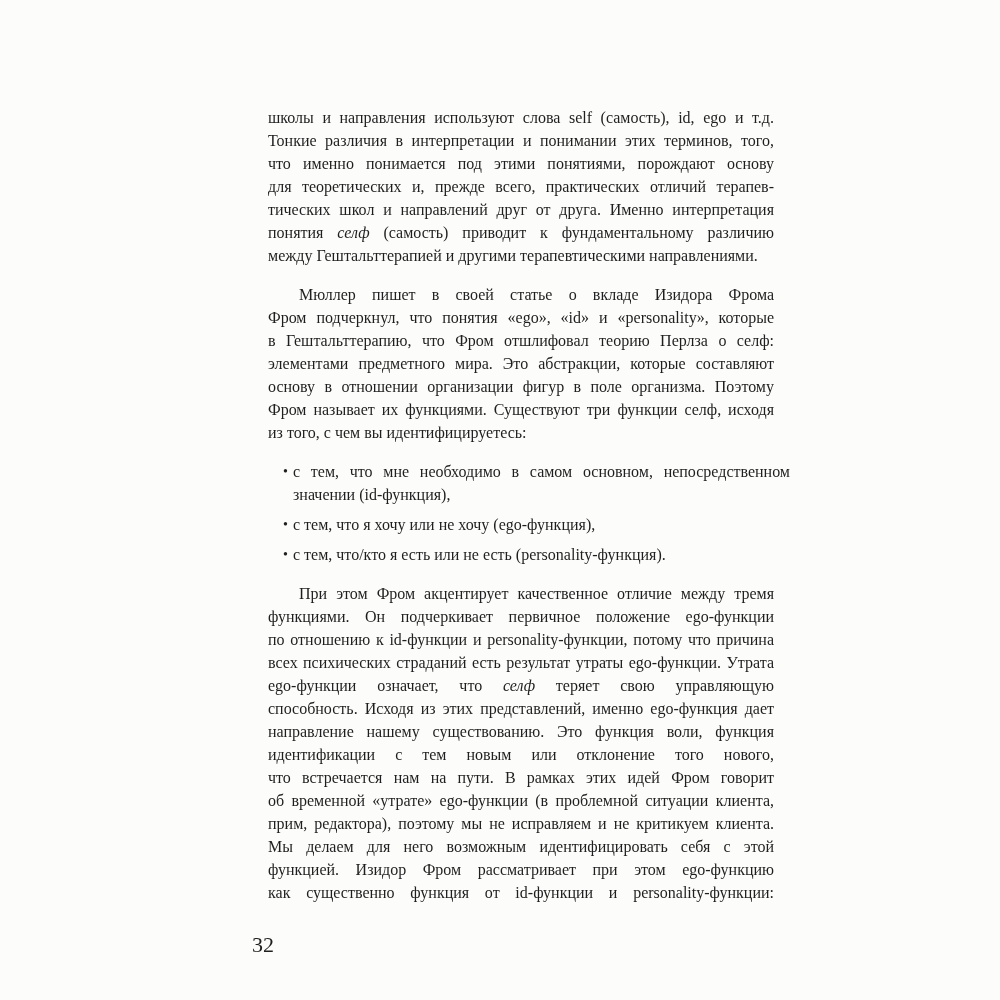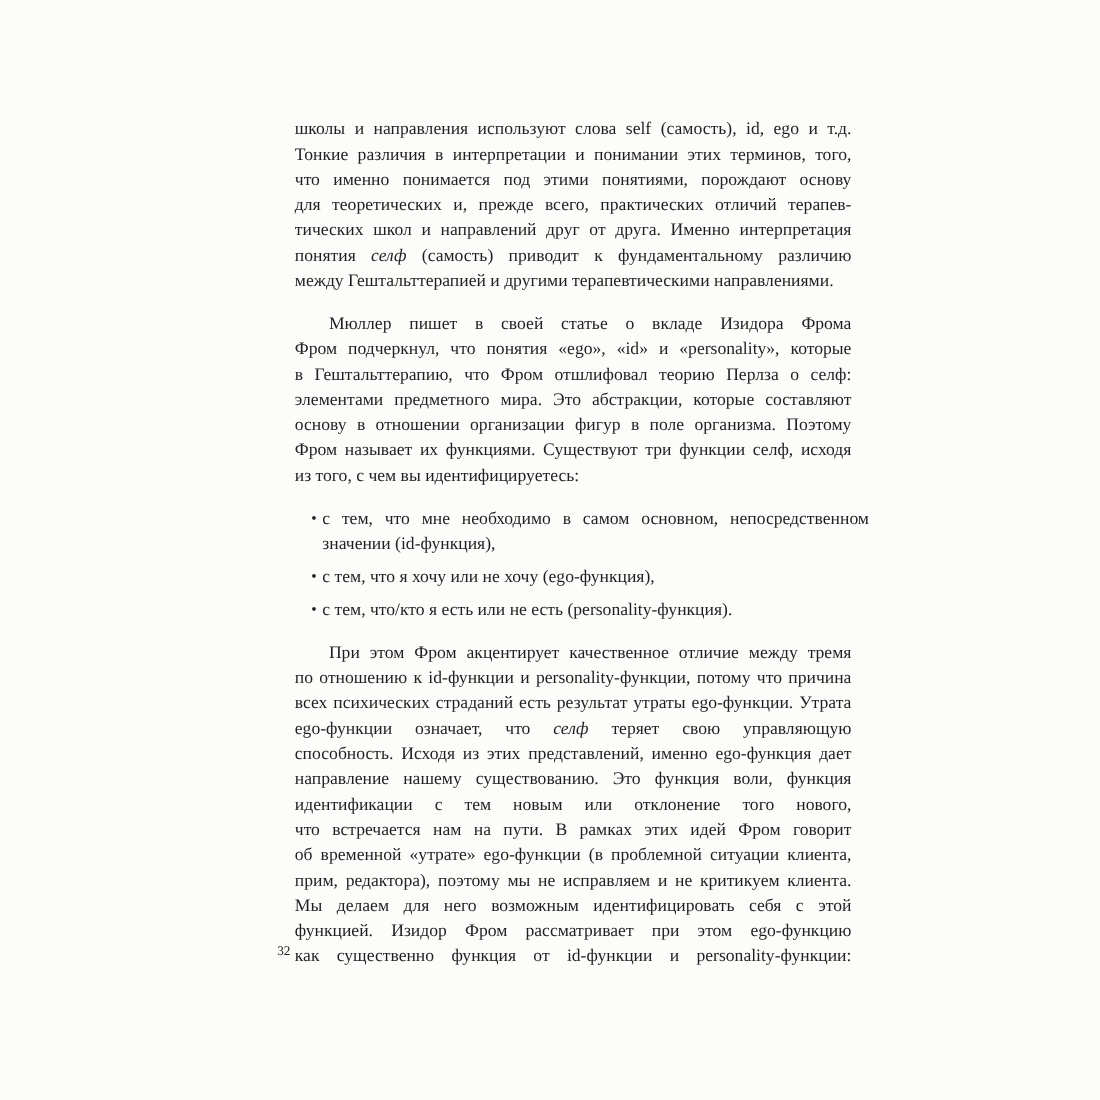--- a/index.html
+++ b/index.html
@@ -50,22 +50,22 @@
   .bullet-marker {
     position: absolute;
     left: 31px;
     top: 0;
     line-height: 23px;
     font-size: 14px;
   }
   .page-number {
     position: absolute;
     left: 252px;
-    top: 857px;
-    font-size: 12px;
+    top: 932px;
+    font-size: 22px;
   }
   i { font-style: italic; }
 </style>
 </head>
 <body style="background: rgb(252, 252, 250); color: rgb(31, 31, 31);">
 
 <div class="book-page">
   <div class="text-block">
       <div class="paragraph">
         <div class="line j">школы и направления используют слова self (самость), id, ego и т.д.</div>
@@ -95,20 +95,21 @@
           <span class="bullet-marker">•</span>
           <div class="line">с тем, что я хочу или не хочу (ego-функция),</div>
         </div>
         <div class="bullet-item">
           <span class="bullet-marker">•</span>
           <div class="line">с тем, что/кто я есть или не есть (personality-функция).</div>
         </div>
       </div>
       <div class="paragraph">
         <div class="line j ind">При этом Фром акцентирует качественное отличие между тремя</div>
+        <div class="line j">функциями. Он подчеркивает первичное положение ego-функции</div>
         <div class="line j">по отношению к id-функции и personality-функции, потому что причина</div>
         <div class="line j">всех психических страданий есть результат утраты ego-функции. Утрата</div>
         <div class="line j">ego-функции означает, что <i>селф</i> теряет свою управляющую</div>
         <div class="line j">способность. Исходя из этих представлений, именно ego-функция дает</div>
         <div class="line j">направление нашему существованию. Это функция воли, функция</div>
         <div class="line j">идентификации с тем новым или отклонение того нового,</div>
         <div class="line j">что встречается нам на пути. В рамках этих идей Фром говорит</div>
         <div class="line j">об временной «утрате» ego-функции (в проблемной ситуации клиента,</div>
         <div class="line j">прим, редактора), поэтому мы не исправляем и не критикуем клиента.</div>
         <div class="line j">Мы делаем для него возможным идентифицировать себя с этой</div>

